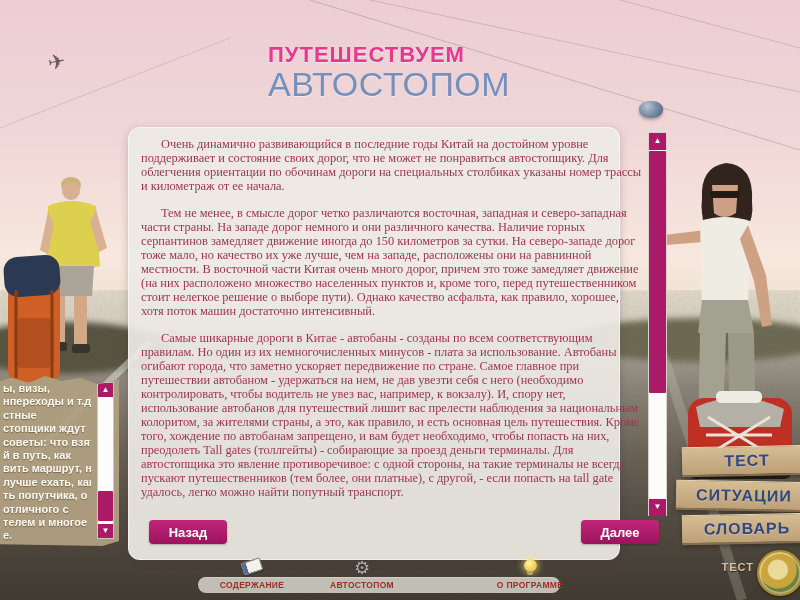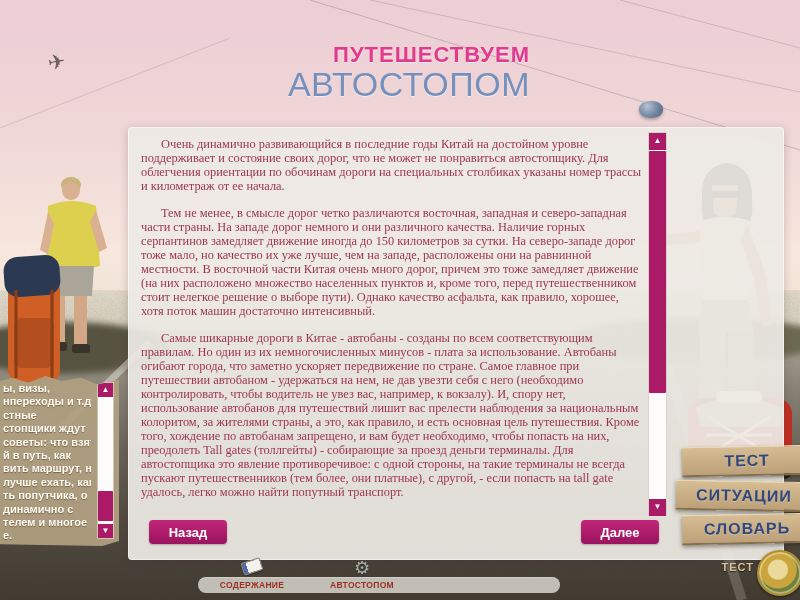--- a/index.html
+++ b/index.html
@@ -22,28 +22,28 @@
   .grass{position:absolute;border-radius:50%;filter:blur(3px);}
   .grass.g-left{left:-40px;top:322px;width:210px;height:52px;background:#565340;}
   .grass.g-right{left:570px;top:318px;width:260px;height:44px;background:#6e6b52;}
   .roadlines{position:absolute;left:0;top:300px;width:800px;height:300px;pointer-events:none;}
   .distant-car{position:absolute;left:639px;top:101px;width:24px;height:17px;border-radius:45%;
     background:radial-gradient(circle at 35% 30%,#b6c4d4 0%,#7b8fa6 45%,#49607b 100%);
     box-shadow:0 2px 3px rgba(60,50,60,.35);}
   
   .fig{position:absolute;}
   
-  .title{position:absolute;left:268px;top:44px;width:262px;text-align:right;line-height:1;}
+  .title{position:absolute;left:268px;top:44px;width:262px;text-align:left;line-height:1;}
   .title .t1{font-size:22px;font-weight:bold;color:#e23a8e;letter-spacing:1px;
     text-shadow:0 1px 1px rgba(255,255,255,.6);}
   .title .t2{font-size:34px;font-weight:normal;color:#7590bc;letter-spacing:.5px;margin-top:1px;
     text-shadow:0 1px 1px rgba(255,255,255,.55);}
   
-  .main-panel{position:absolute;left:128px;top:127px;width:656px;height:433px;
-    background:rgba(237,234,228,.93);border:1px solid rgba(255,255,255,.55);border-radius:4px;
+  .main-panel{position:absolute;left:128px;top:127px;width:492px;height:433px;
+    background:rgba(237,234,228,.93);border:1px solid rgba(255,255,255,.55);border-radius:12px;
     box-shadow:0 2px 8px rgba(70,40,60,.25);}
   .main-text{position:absolute;left:12px;top:9px;width:500px;height:376px;overflow:hidden;
     font-family:"Liberation Serif",serif;font-size:12.4px;line-height:14px;color:#9d3550;}
   .main-text p{margin:0 0 13px 0;text-indent:20px;}
   .vscroll{position:absolute;background:#fdfcfa;border:1px solid #d8d2ca;}
   .vscroll .btn{position:absolute;left:0;width:100%;background:#ab1a66;color:#fff;
     text-align:center;cursor:pointer;}
   .vscroll .btn span{display:block;font-size:8px;line-height:1;}
   .vscroll .thumb{position:absolute;left:0;width:100%;background:#ab1a66;border-radius:1px;}
   .ms{left:519px;top:4px;width:19px;height:384px;}
@@ -183,21 +183,21 @@
     <div class="lines">
       <div>ы, визы,</div>
       <div>нпереходы и т.д.</div>
       <div>стные</div>
       <div>стопщики ждут</div>
       <div>советы: что взять с</div>
       <div>й в путь, как</div>
       <div>вить маршрут, на</div>
       <div>лучше ехать, как</div>
       <div>ть попутчика, о</div>
-      <div>динамично с</div>
+      <div>отличного с</div>
       <div>телем и многое</div>
       <div>е.</div>
     </div>
     <div class="vscroll ls">
       <div class="btn up">
           <span>▲</span>
         </div>
       <div class="thumb"></div>
       <div class="btn down">
           <span>▼</span>
@@ -241,20 +241,26 @@
         <div class="ic-book"></div>
       </div>
     <div class="lbl">СОДЕРЖАНИЕ</div>
   </div>
   <div class="tb-item" style="left:314px">
     <div class="ic">
         <span class="ic-gear">⚙</span>
       </div>
     <div class="lbl">АВТОСТОПОМ</div>
   </div>
+  <div class="tb-item" style="left:482px">
+    <div class="ic">
+        <div class="ic-bulb"></div>
+      </div>
+    <div class="lbl">О ПРОГРАММЕ</div>
+  </div>
 
   <div class="map-link">
     <div class="m1">ТЕСТ</div>
     <div class="m2">ДОСТОПРИМЕЧАТЕЛЬНОСТЕЙ</div>
   </div>
   <div class="emblem"></div>
 
 </div>
 
 </body></html>

